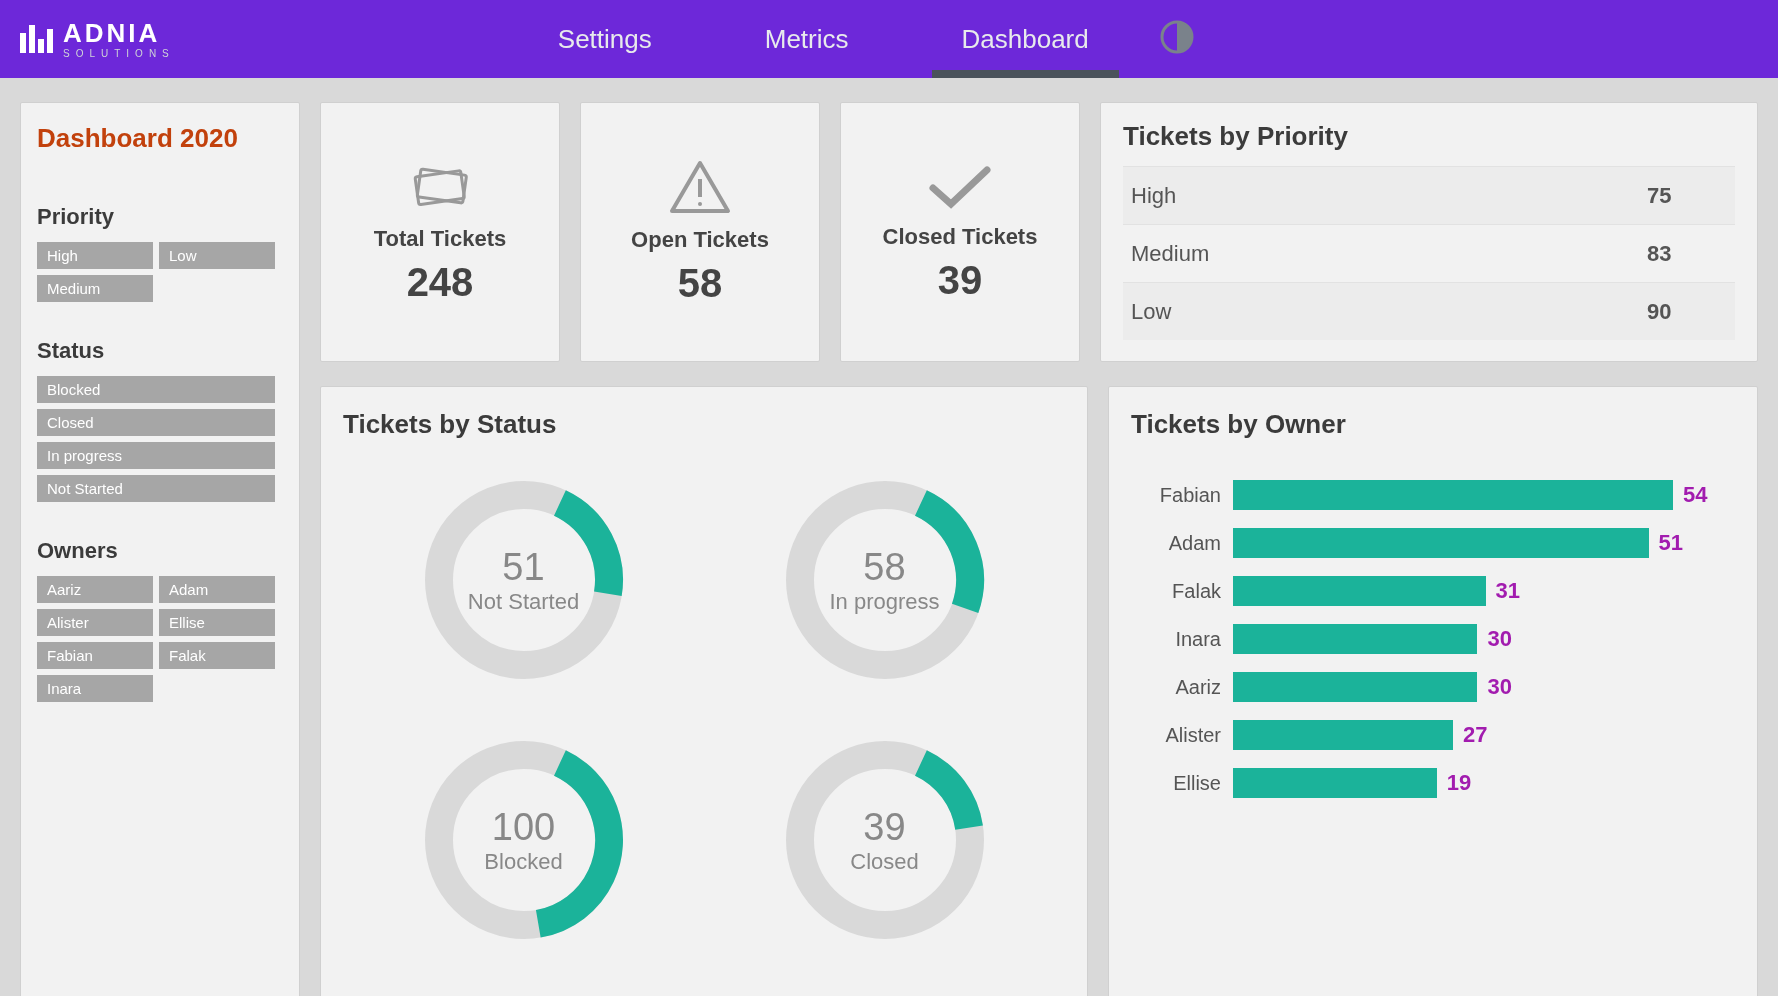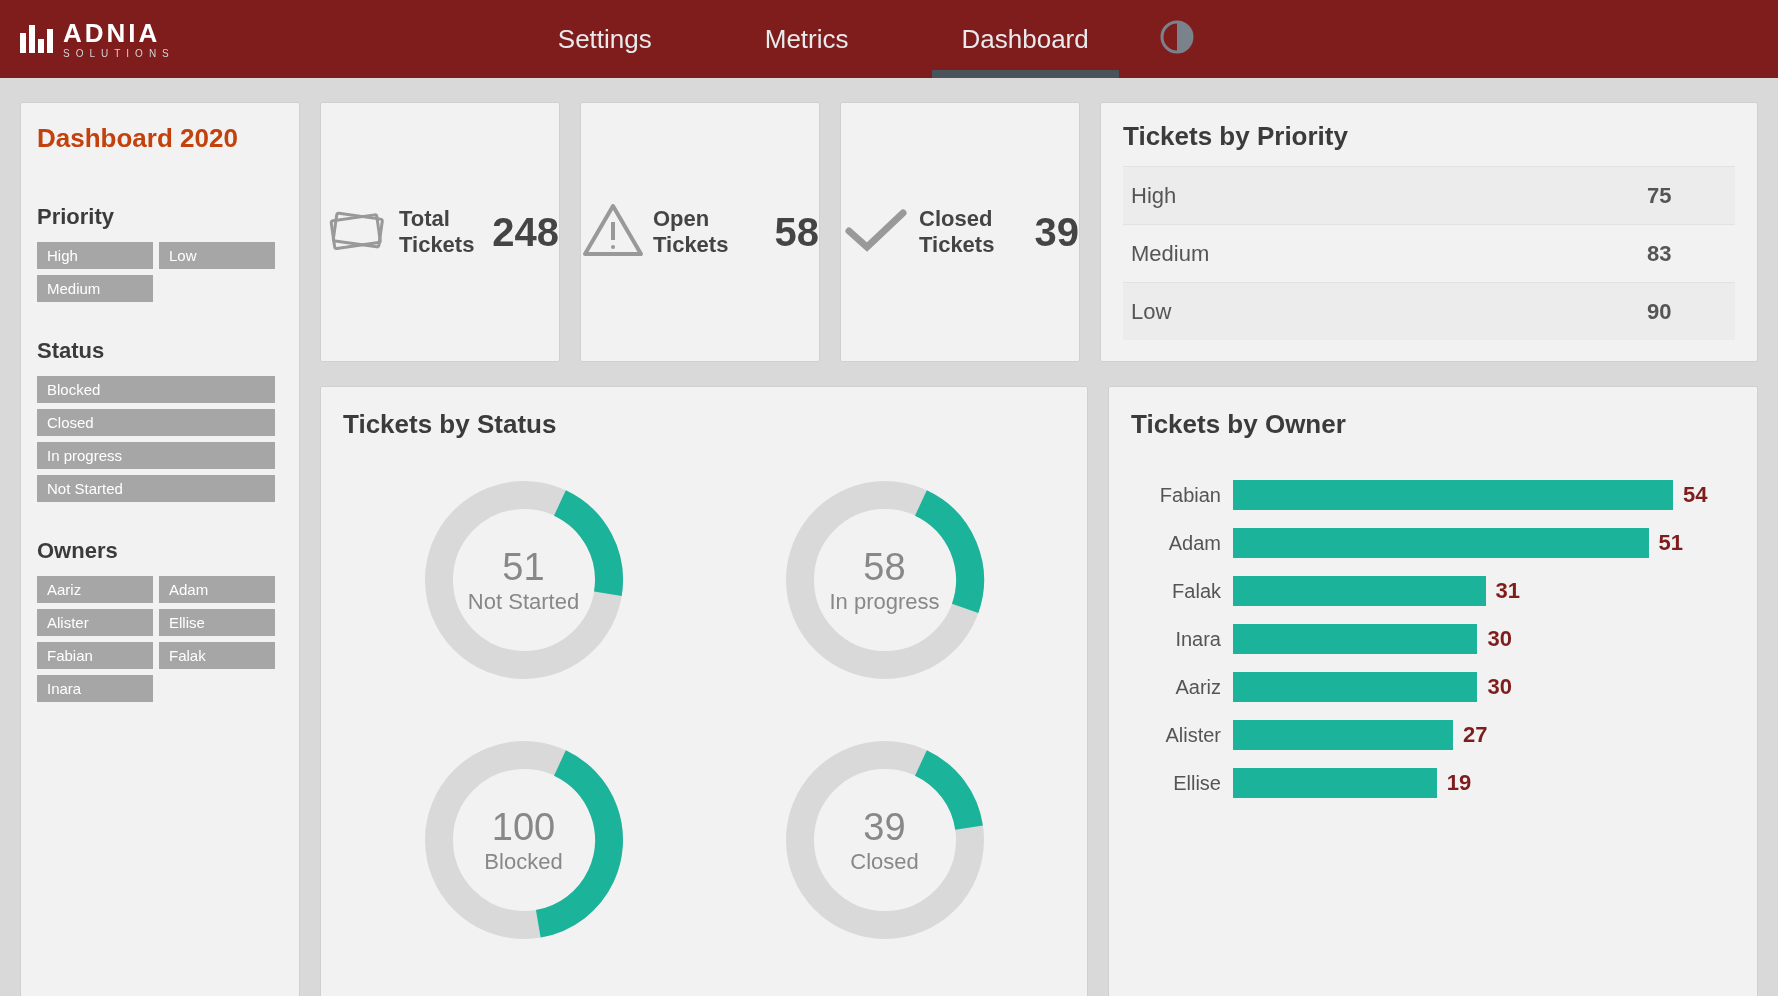--- a/index.html
+++ b/index.html
@@ -1,19 +1,19 @@
 <!DOCTYPE html>
 <html><head>
 <meta charset="utf-8">
 <style>
   * { box-sizing: border-box; margin: 0; padding: 0; }
   html, body { width: 1778px; height: 996px; font-family: "Segoe UI", Arial, sans-serif; background:#d9d9d9; color:#333; }
   
   
-  .topbar { background:#7f1d1d; height:78px; display:flex; align-items:center; padding:0 20px; }
+  .topbar { background:#6d28d9; height:78px; display:flex; align-items:center; padding:0 20px; }
   .logo { display:flex; align-items:center; gap:10px; }
   .logo-mark { display:inline-flex; gap:3px; align-items:flex-end; }
   .logo-mark span { width:6px; background:#fff; display:inline-block; }
   .logo-mark span:nth-child(1){height:20px;}
   .logo-mark span:nth-child(2){height:28px;}
   .logo-mark span:nth-child(3){height:14px;}
   .logo-mark span:nth-child(4){height:24px;}
   .logo-text { color:#fff; font-weight:700; font-size:26px; letter-spacing:3px; line-height:1; }
   .logo-sub  { color:#cfd3d7; font-size:10px; letter-spacing:6px; margin-top:2px; }
   .tabs { display:flex; gap:70px; margin-left:340px; height:100%; align-items:center; }
@@ -29,21 +29,21 @@
   .sidebar h1 { font-size:26px; font-weight:700; color:#c2410c; margin-bottom:50px; }
   .sidebar h3 { font-size:22px; font-weight:700; color:#3b3b3b; margin-bottom:12px; }
   .pill-group { display:flex; flex-wrap:wrap; gap:6px; margin-bottom:36px; }
   .pill { background:#a6a6a6; color:#fff; font-size:15px; padding:5px 10px; width:116px; border:none; text-align:left; cursor:pointer; }
   .pill.wide { width:238px; }
 
   
   .right { display:grid; grid-template-rows:260px 1fr; gap:24px; }
   .row-top { display:grid; grid-template-columns: repeat(3, 240px) 1fr; gap:20px; }
   .card { background:#f2f2f2; border:1px solid #d0d0d0; border-radius:2px; }
-  .kpi { display:flex; align-items:center; justify-content:center; gap:8px; }
+  .kpi { display:flex; flex-direction:column; align-items:center; justify-content:center; gap:8px; }
   .kpi .icon { color:#888; }
   .kpi .label { color:#444; font-size:22px; font-weight:700; }
   .kpi .value { color:#444; font-size:40px; font-weight:700; }
 
   .priority-card { padding:18px 22px; }
   .priority-card h2 { font-size:26px; font-weight:700; color:#3b3b3b; margin-bottom:14px; }
   .priority-row { display:grid; grid-template-columns:1fr 80px; align-items:center; height:58px; border-top:1px solid #e2e2e2; padding:0 8px; font-size:22px; color:#555; }
   .priority-row:nth-child(odd){ background:#ececec; }
   .priority-row span:last-child { font-weight:600; }
   .priority-body {}
@@ -55,21 +55,21 @@
   .donut-wrap { display:flex; align-items:center; justify-content:center; position:relative; }
   .donut-label { position:absolute; text-align:center; }
   .donut-label .num { font-size:38px; color:#888; font-weight:400; }
   .donut-label .txt { font-size:22px; color:#888; }
 
   .bars { display:flex; flex-direction:column; gap:18px; padding:30px 0 0 0; }
   .bar-row { display:grid; grid-template-columns:90px 1fr; align-items:center; gap:12px; }
   .bar-row .name { text-align:right; font-size:20px; color:#555; }
   .bar-row .track { display:flex; align-items:center; gap:10px; }
   .bar-row .fill { height:30px; background:#1bb39a; }
-  .bar-row .val { font-size:22px; font-weight:700; color:#7f1d1d; }
+  .bar-row .val { font-size:22px; font-weight:700; color:#a21caf; }
 </style>
 </head>
 <body>
 
 <div class="topbar">
   <div class="logo">
     <span class="logo-mark">
       <span></span>
         <span></span>
         <span></span>

